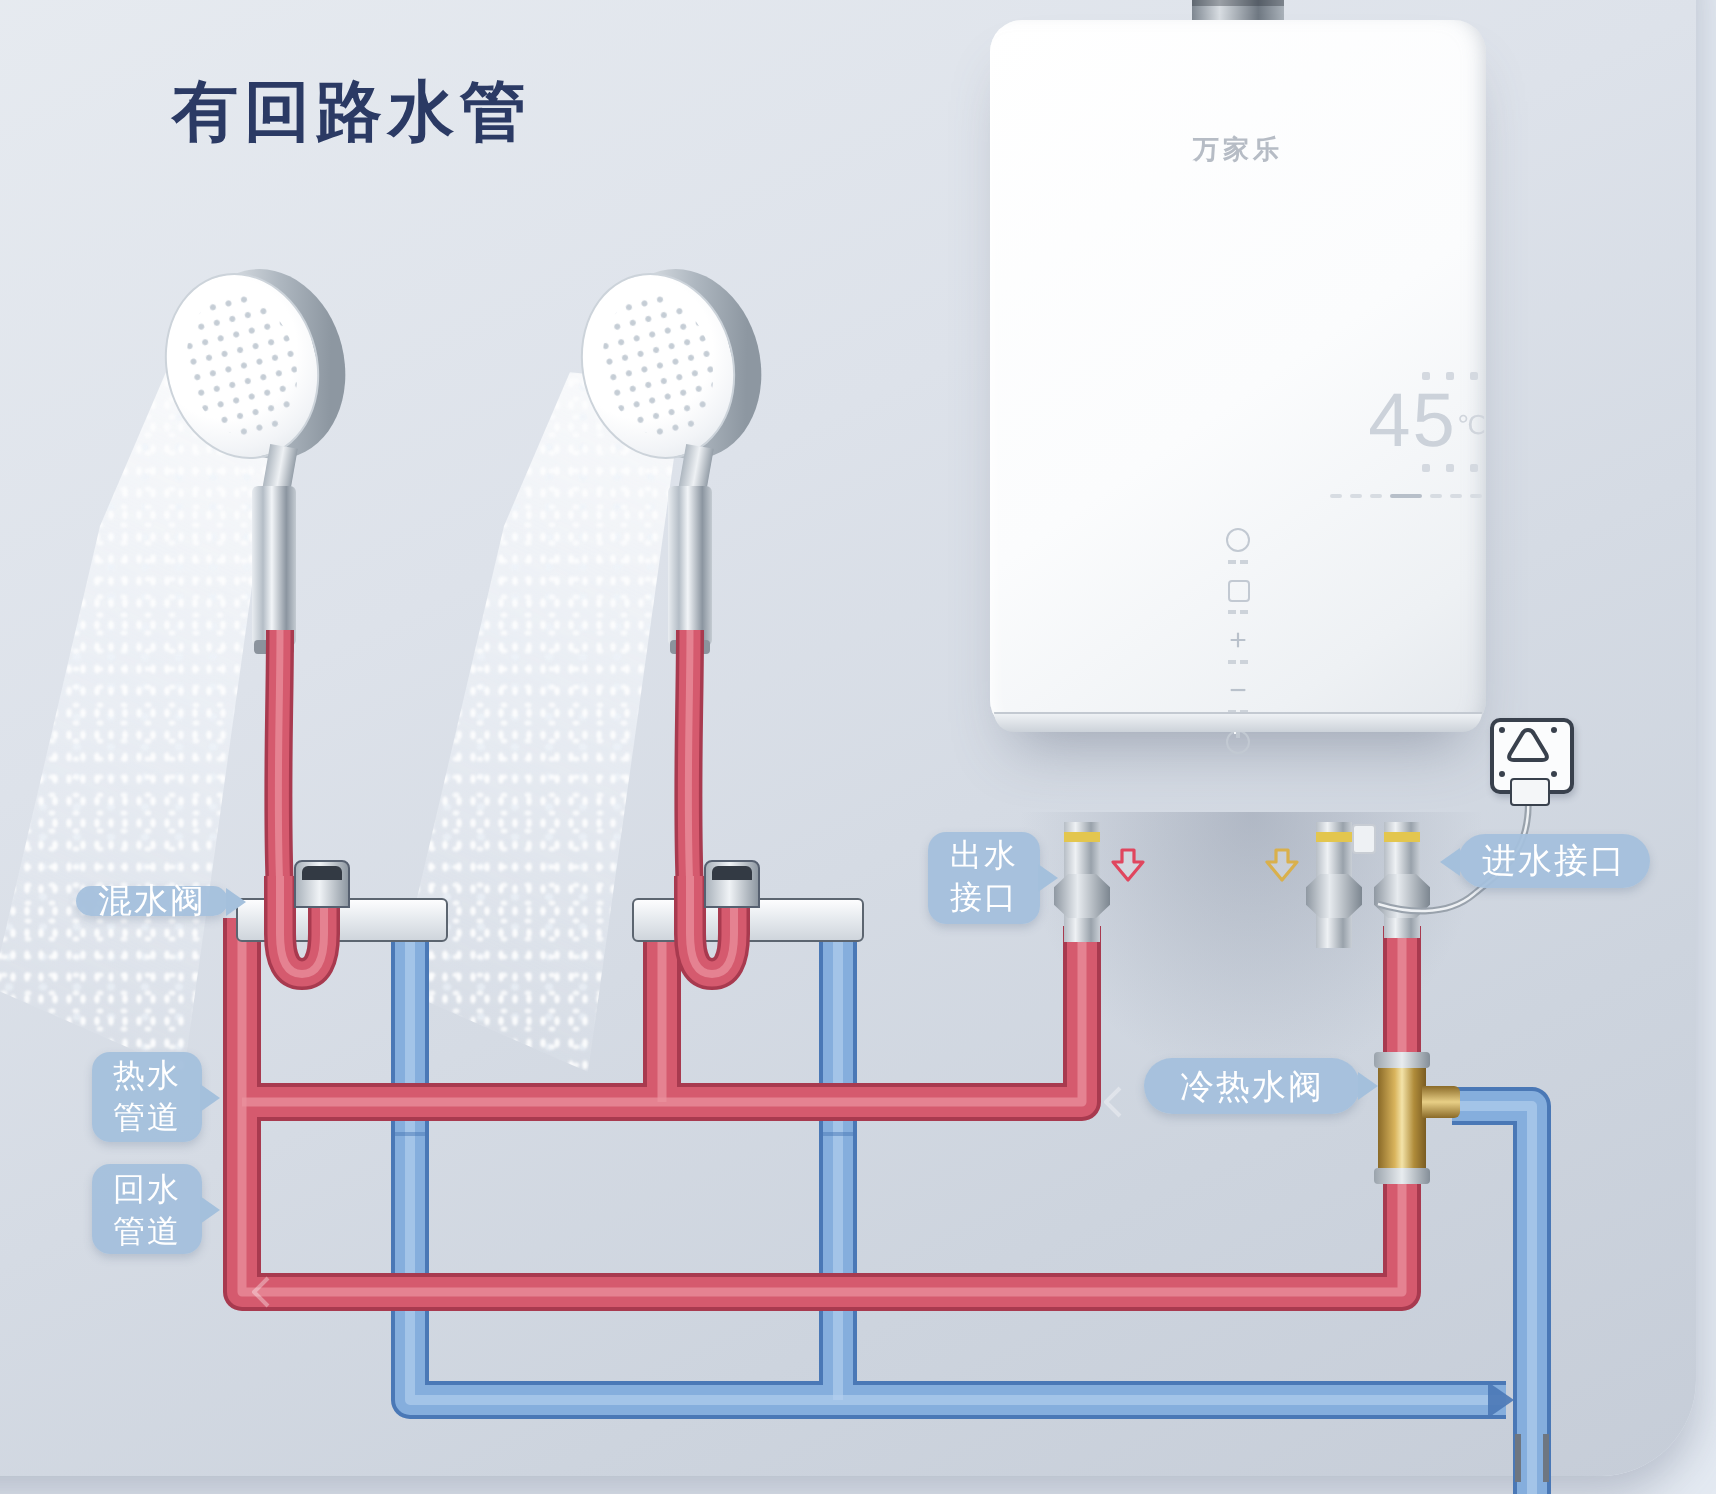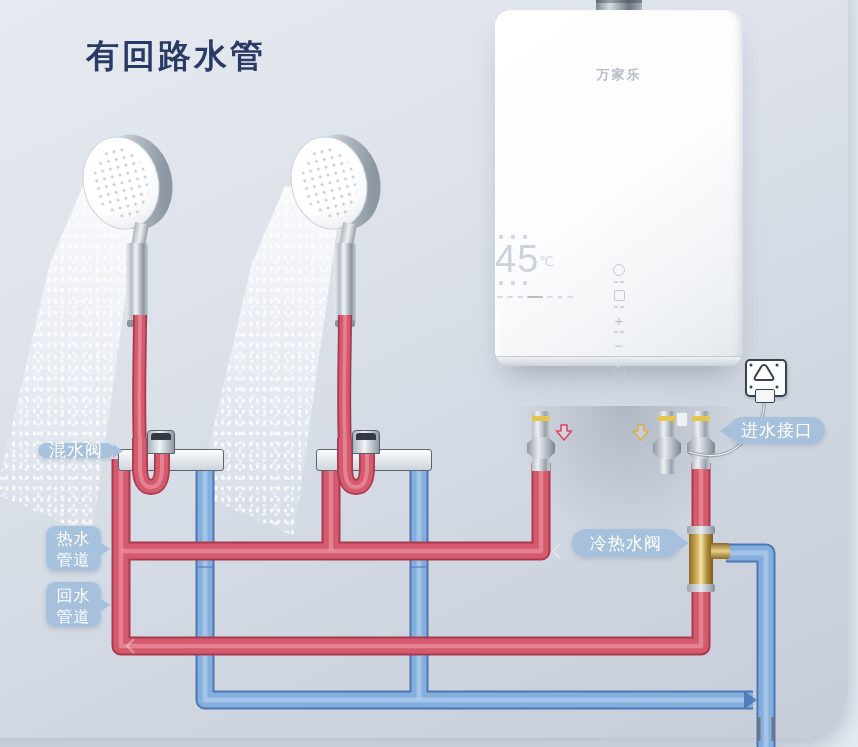--- a/index.html
+++ b/index.html
@@ -23,21 +23,21 @@
     background:radial-gradient(ellipse at 50% 0%,rgba(96,107,128,.30),rgba(96,107,128,0) 64%);}
   .heater{left:495px;top:10px;width:248px;height:356px;border-radius:16px;z-index:2;
     background:linear-gradient(145deg,#ffffff 0%,#fbfcfd 52%,#eef1f4 84%,#e3e7ec 100%);
     box-shadow:0 18px 30px -12px rgba(90,100,120,.45),
                inset -7px 0 10px -6px rgba(168,176,188,.55),
                inset 5px 0 8px -4px #ffffff;}
   .heater-lip{position:absolute;left:2px;right:2px;bottom:0;height:9px;border-radius:0 0 14px 14px;
     background:linear-gradient(#eef1f4,#ccd2d9);border-top:1px solid #c3c9d1;}
   .brand{position:absolute;top:56px;left:0;right:0;text-align:center;
     font-size:13px;letter-spacing:2px;color:#b6bcc5;font-weight:600;}
-  .disp{position:absolute;top:176px;left:0;right:0;text-align:left;color:#ced4dc;margin-top:48px;}
+  .disp{position:absolute;top:176px;left:0;right:0;text-align:right;color:#ced4dc;}
   .icons-row{height:6px;line-height:0;}
   .icons-row i{display:inline-block;width:4px;height:4px;background:#d4d9e0;border-radius:1px;margin:0 4px;}
   .temp{font-size:38px;line-height:1.05;color:#ccd2da;letter-spacing:1px;}
   .temp .unit{font-size:13px;letter-spacing:0;vertical-align:6px;color:#d0d5dc;}
   .dashes{margin-top:7px;height:4px;line-height:0;}
   .dashes i{display:inline-block;width:6px;height:2px;background:#d7dce2;margin:0 2px;border-radius:1px;}
   .dashes i.mid{width:16px;background:#b7bfc9;}
   .btncol{position:absolute;left:0;right:0;top:254px;text-align:center;}
   .btn{margin:0 auto 10px auto;width:20px;}
   .ring{width:10px;height:10px;border:1.3px solid #c2c9d2;border-radius:50%;margin:0 auto;}
@@ -288,20 +288,24 @@
       <i class="tail-r"></i>
   </div>
   <div class="abs bubble b-two" style="left:46px;top:486px;width:55px;height:45px;margin-top:40px;">
     <span><span>热水</span><br><span>管道</span></span>
     <i class="tail-r"></i>
   </div>
   <div class="abs bubble b-two" style="left:46px;top:582px;width:55px;height:45px;align-items:flex-end;">
     <span><span>回水</span><br><span>管道</span></span>
     <i class="tail-r"></i>
   </div>
+  <div class="abs bubble b-two" style="left:464px;top:416px;width:56px;height:46px;">
+    <span><span>出水</span><br><span>接口</span></span>
+    <i class="tail-r"></i>
+  </div>
   <div class="abs bubble b-one pill" style="left:729px;top:417px;width:96px;height:27px;">
     <span>进水接口</span>
       <i class="tail-l"></i>
   </div>
   <div class="abs bubble b-one pill" style="left:572px;top:529px;width:108px;height:28px;">
     <span>冷热水阀</span>
       <i class="tail-r"></i>
   </div>
 
 </div>

